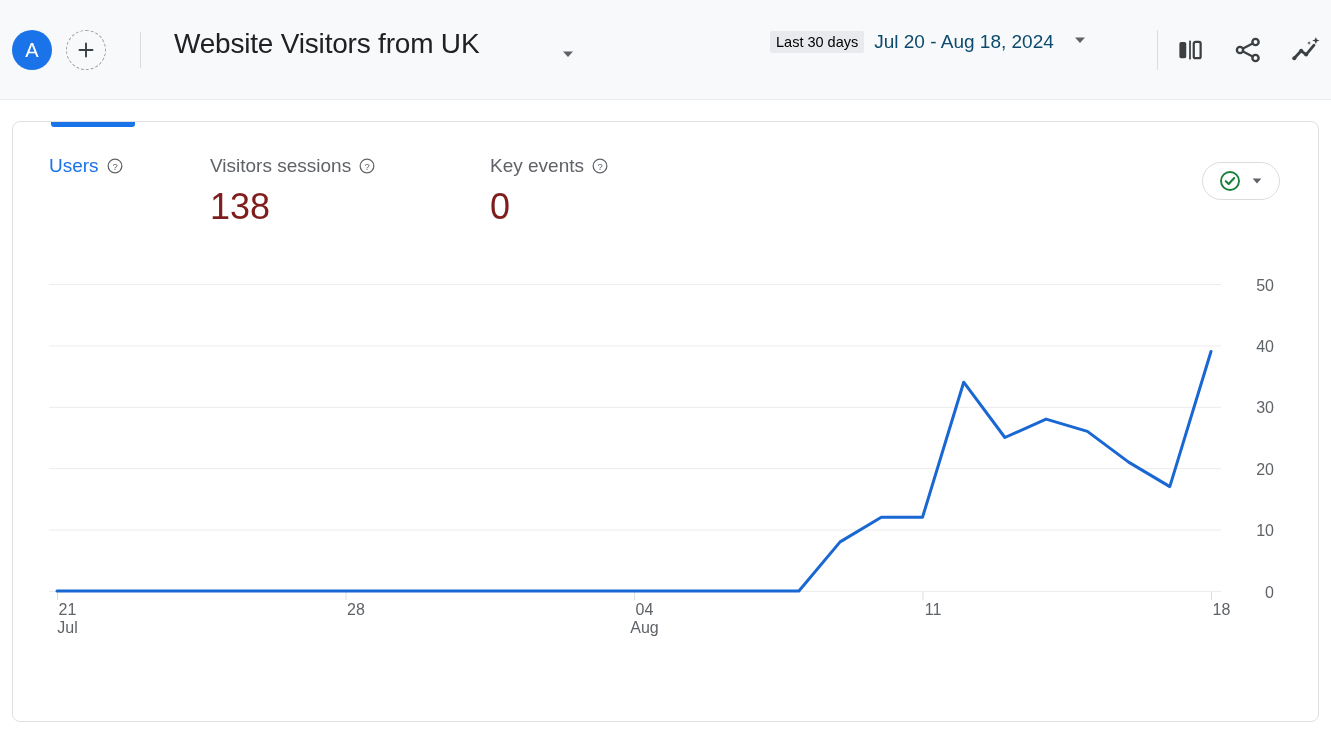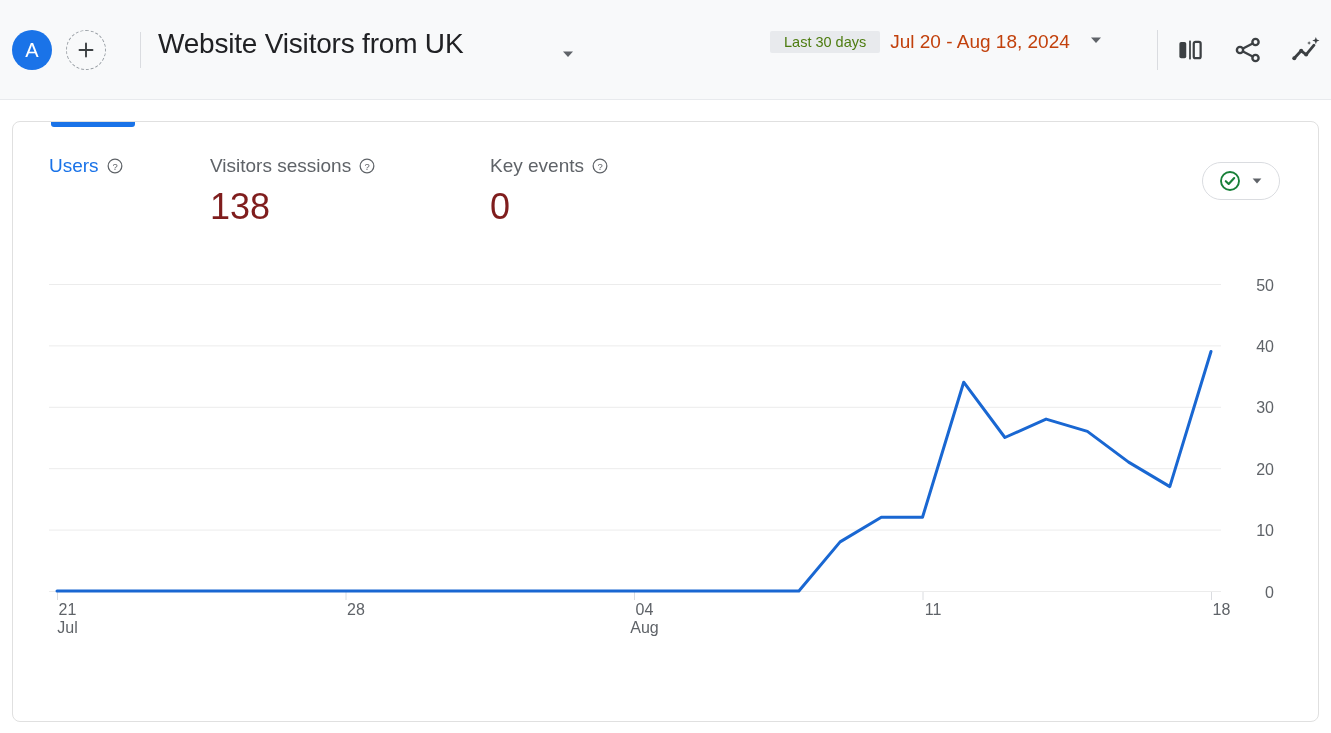--- a/index.html
+++ b/index.html
@@ -33,40 +33,40 @@
     width: 40px; height: 40px; border-radius: 50%;
     border: 1px dashed #9aa0a6;
     display: flex; align-items: center; justify-content: center;
   }
   .add-btn svg { display: block; }
   .vdivider {
     position: absolute; left: 140px; top: 32px;
     width: 1px; height: 36px; background: #dadce0;
   }
   .property-title {
-    position: absolute; left: 158px; top: 28px;
+    position: absolute; left: 174px; top: 28px;
     font-size: 28px; font-weight: 400; color: #202124;
     letter-spacing: -0.2px; white-space: nowrap;
   }
   .title-caret {
     position: absolute; left: 558px; top: 44px;
   }
 
   .daterange {
     position: absolute; left: 770px; top: 30px;
     display: flex; align-items: center; gap: 10px;
   }
   .daterange .chip {
-    background: #e8eaed; color: #4d7c0f;
-    font-size: 14.5px; padding: 3px 14px; border-radius: 2px;
+    background: #e8eaed; color: #000000;
+    font-size: 14.5px; padding: 3px 6px; border-radius: 2px;
     white-space: nowrap;
     text-align: center;
   }
   .daterange .range {
-    font-size: 19px; color: #c2410c; white-space: nowrap;
+    font-size: 19px; color: #0c4a6e; white-space: nowrap;
   }
   .daterange .caret { margin-left: 6px; }
 
   .topdivider {
     position: absolute; left: 1157px; top: 30px;
     width: 1px; height: 40px; background: #dadce0;
   }
   .topicons {
     position: absolute; left: 1172px; top: 28px;
     display: flex; align-items: center; gap: 22px;

